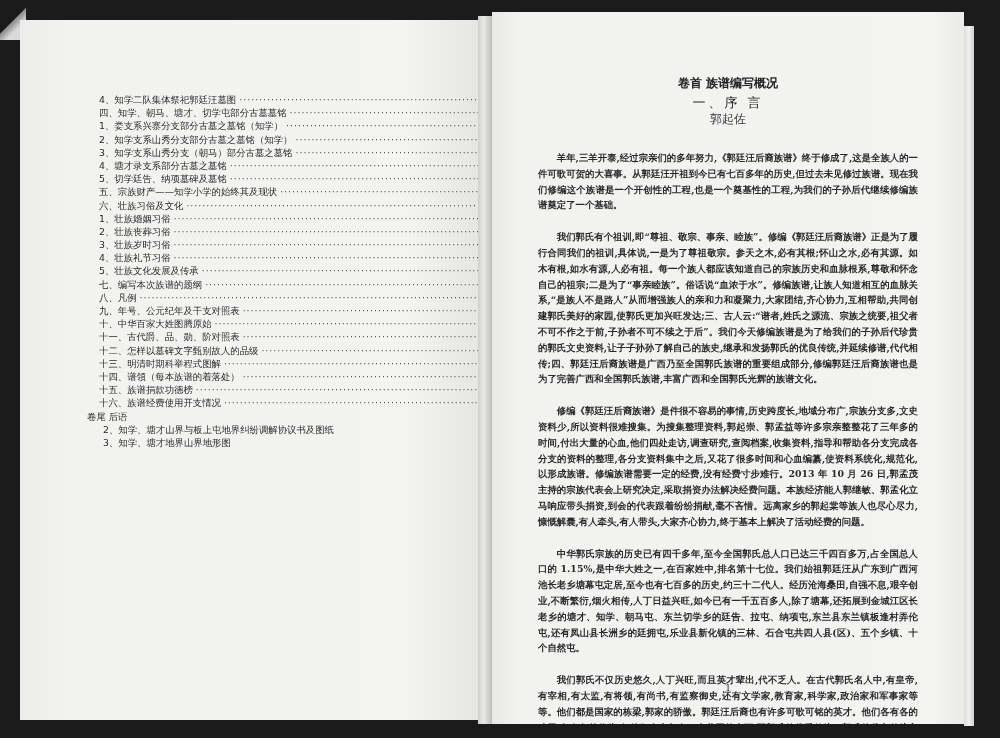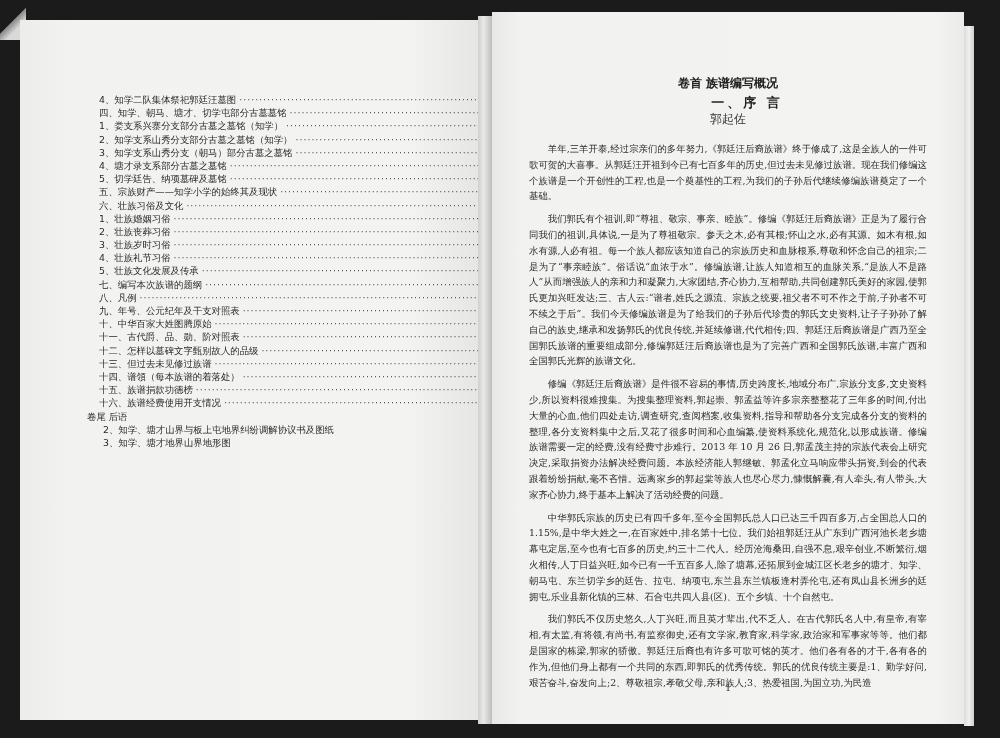--- a/index.html
+++ b/index.html
@@ -33,25 +33,25 @@
   .toc-row .p { flex:0 0 auto; width:22px; text-align:right; font-weight:bold; font-size:9.6px; }
   .ind1 { padding-left:12px; }
   .ind2 { padding-left:12px; }
   .toc-head { font-weight:normal; padding-left:0; }
   .toc-plain { padding-left:16px; }
 
   
   .chapter-title { position:absolute; left:0; width:100%; top:63px; text-align:center;
     font-family:"DejaVu Sans","Liberation Sans",sans-serif; font-weight:bold; font-size:12px; color:#222; }
   .section-title { position:absolute; left:0; width:100%; top:82px; text-align:center;
-    font-size:13px; font-weight:bold; letter-spacing:3px; color:#222;padding-left:19px; }
+    font-size:13px; font-weight:normal; letter-spacing:3px; color:#222; }
   .author { position:absolute; left:0; width:100%; top:99px; text-align:center; font-size:12px; color:#333; }
   .body { position:absolute; left:30px; top:122px; width:412px; font-size:9.4px; line-height:15.8px;
     text-align:justify; color:#2a2a2a; }
-  .body p { margin:7px; text-indent:2em; }
+  .body p { margin:16px; text-indent:2em;font-weight:bold; }
   .page-num { position:absolute; left:0; width:100%; top:671px; text-align:center; font-size:9px; color:#333; }
 </style>
 </head>
 <body>
 
 <div id="corner-fold"></div>
 
 <div id="left-page" class="page">
   <div class="toc" id="toc">
       <div class="toc-row ind2">
@@ -148,21 +148,21 @@
         <span class="t">十一、古代爵、品、勋、阶对照表</span>
         <span class="dots"></span>
         <span class="p">288</span>
       </div>
       <div class="toc-row ind1">
         <span class="t">十二、怎样以墓碑文字甄别故人的品级</span>
         <span class="dots"></span>
         <span class="p">290</span>
       </div>
       <div class="toc-row ind1">
-        <span class="t">十三、但过去未见修过族谱</span>
+        <span class="t">十三、明清时期科举程式图解</span>
         <span class="dots"></span>
         <span class="p">291</span>
       </div>
       <div class="toc-row ind1">
         <span class="t">十四、谱領（每本族谱的着落处）</span>
         <span class="dots"></span>
         <span class="p">292</span>
       </div>
       <div class="toc-row ind1">
         <span class="t">十五、族谱捐款功德榜</span>

